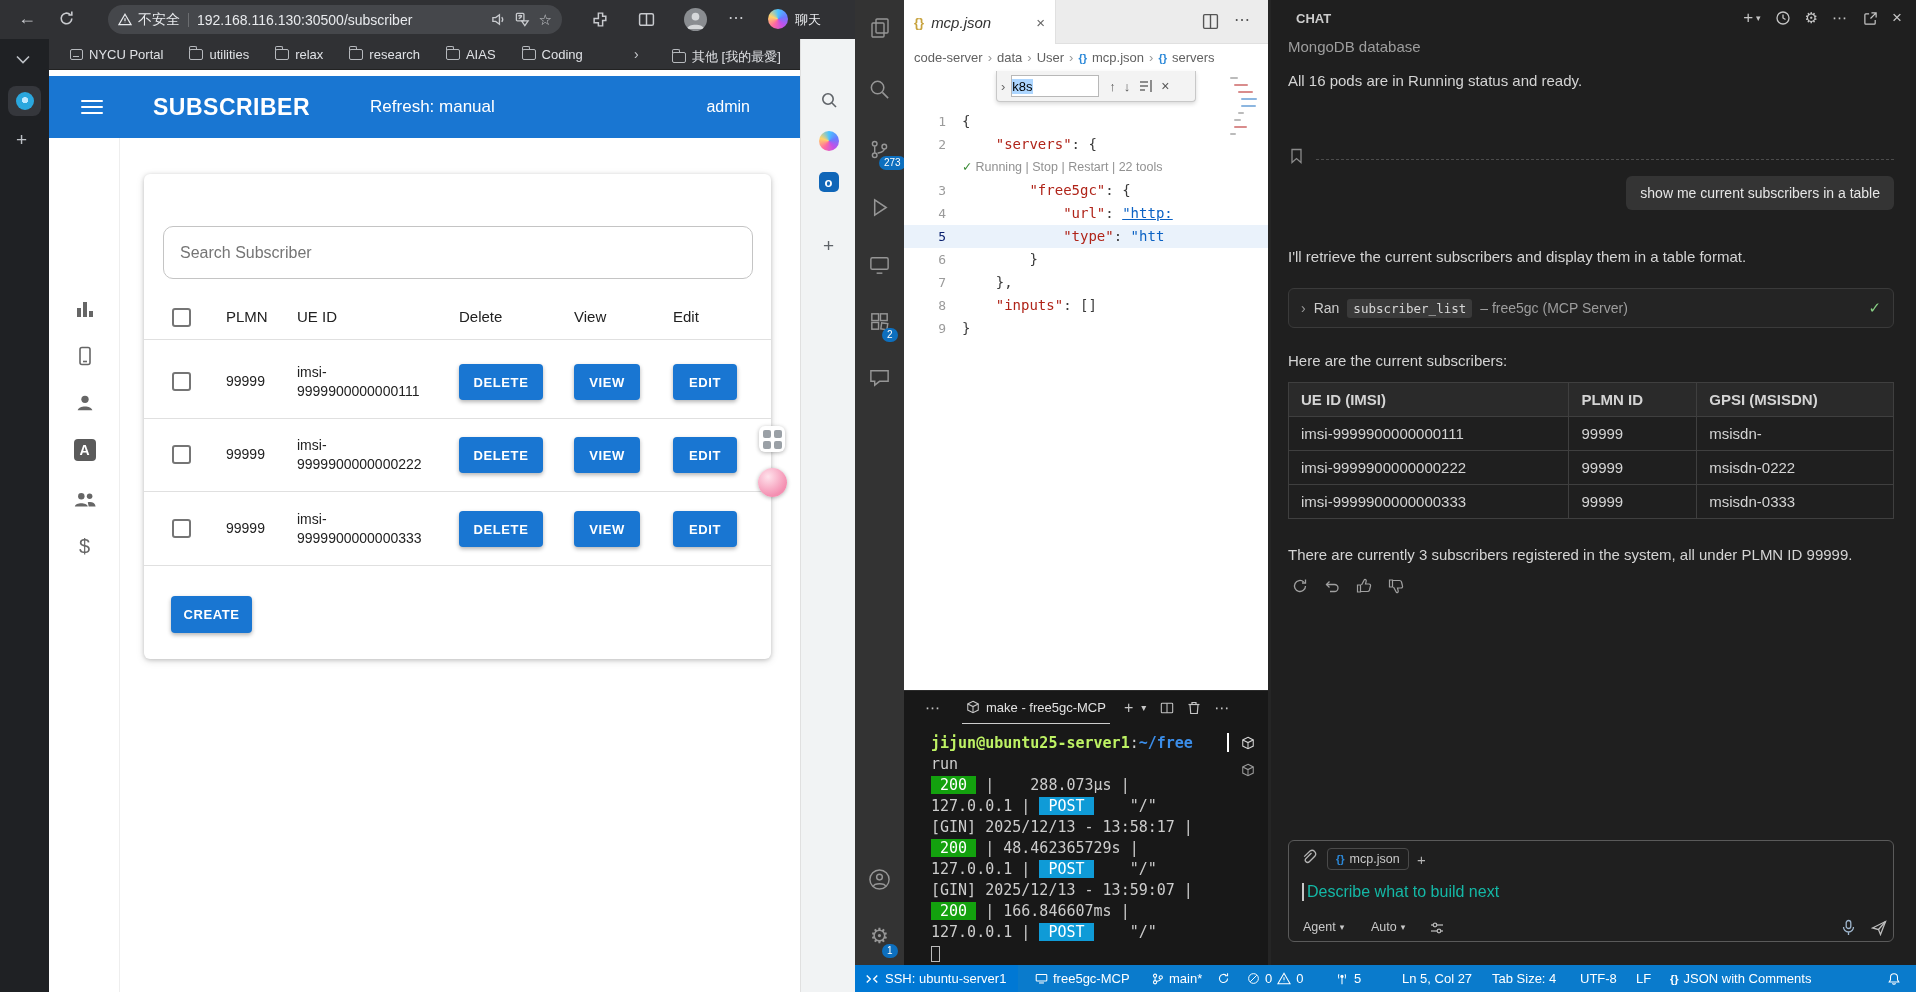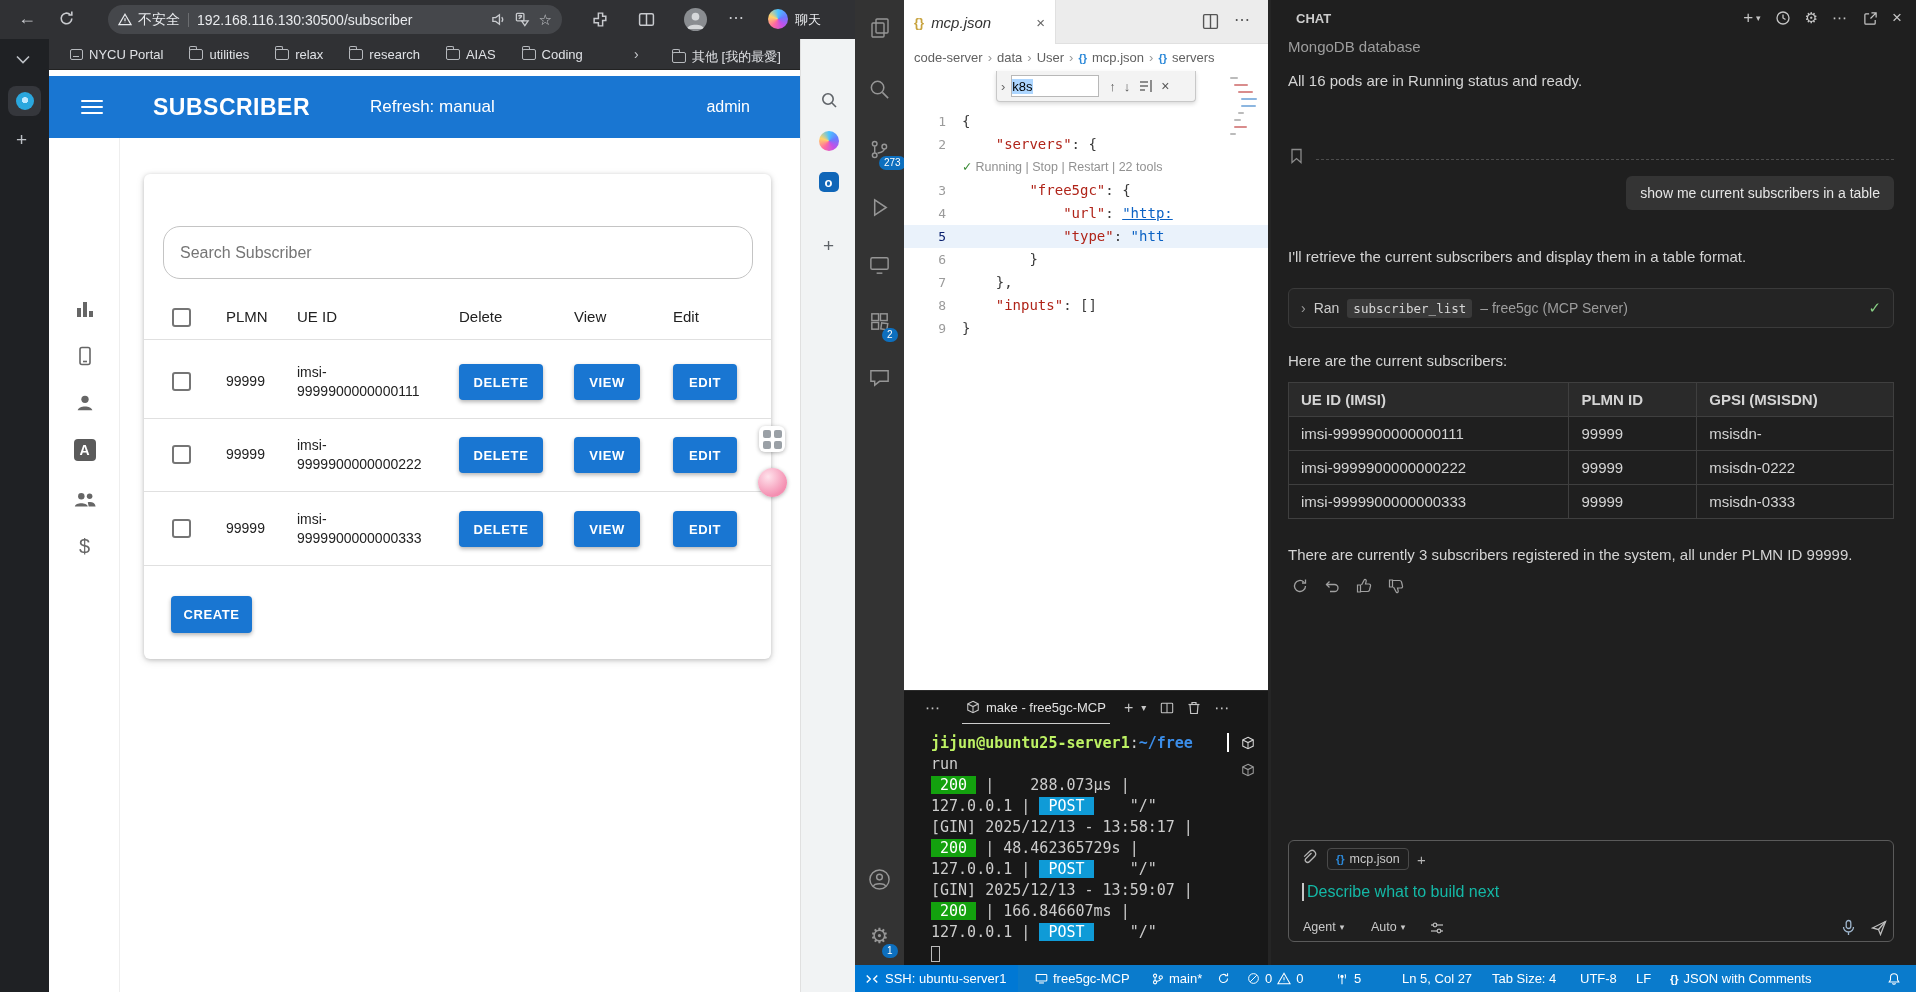--- a/index.html
+++ b/index.html
@@ -24,21 +24,21 @@
 .railico{position:absolute;left:0;width:55px;display:flex;justify-content:center;color:#5f6368}
 .copilot{width:20px;height:20px;border-radius:50%;background:conic-gradient(#4ac3ff,#6a7bff,#c44fe8,#ff6aa0,#ffd36a,#4ac3ff)}
 .o365{width:20px;height:20px;border-radius:5px;background:#1066b8;color:#fff;font-weight:bold;font-size:13px;display:flex;align-items:center;justify-content:center}
 
 .pageheader{left:49px;top:76px;width:751px;height:62px;background:#1976d2;color:#fff;display:flex;align-items:center}
 .burger{width:22px;height:15px;position:relative;margin-left:32px}
 .burger span{position:absolute;left:0;width:22px;height:2.5px;background:#fff;border-radius:1px}
 .appside{left:49px;top:138px;width:71px;height:854px;background:#fff;border-right:1px solid #eee}
 .sico{position:absolute;left:0;width:71px;display:flex;justify-content:center;color:#666}
 .card{left:144px;top:174px;width:627px;height:485px;background:#fff;border-radius:6px;box-shadow:0 1px 4px rgba(0,0,0,.18),0 2px 8px rgba(0,0,0,.12)}
-.searchbox{position:absolute;left:19px;top:52px;width:590px;height:53px;border:1px solid #c4c4c4;border-radius:17px;font-size:16px;color:#444;padding:0 16px;outline:none;background:#fff;font-family:"Liberation Sans",sans-serif}
+.searchbox{position:absolute;left:19px;top:52px;width:590px;height:53px;border:1px solid #c4c4c4;border-radius:10px;font-size:16px;color:#444;padding:0 16px;outline:none;background:#fff;font-family:"Liberation Sans",sans-serif}
 .thead{position:absolute;left:0;top:121px;width:627px;height:45px;border-bottom:1px solid #e0e0e0;font-size:15px;color:#212121}
 .thead span{position:absolute;top:13px}
 .mcheck{position:absolute;width:19px;height:19px;border:2px solid #757575;border-radius:3px;background:#fff}
 .srow{position:absolute;left:0;width:627px;height:74px;border-bottom:1px solid #e0e0e0}
 .cell-plmn{position:absolute;left:82px;top:28px;font-size:14px;color:#222}
 .cell-ueid{position:absolute;left:153px;top:18px;font-size:14px;color:#222;line-height:19px}
 .mbtn{position:absolute;top:19px;height:36px;background:#1976d2;color:#fff;border:none;border-radius:4px;font-size:13px;font-weight:bold;letter-spacing:.6px;box-shadow:0 2px 4px rgba(0,0,0,.3);font-family:"Liberation Sans",sans-serif}
 .b-del{left:315px;width:84px}.b-view{left:430px;width:66px}.b-edit{left:529px;width:64px}
 .createbtn{position:absolute;left:27px;top:422px;width:81px;height:37px;background:#1976d2;color:#fff;border:none;border-radius:4px;font-size:13px;font-weight:bold;letter-spacing:.6px;box-shadow:0 2px 4px rgba(0,0,0,.3);font-family:"Liberation Sans",sans-serif}
 .gridwidget{left:759px;top:426px;width:26px;height:26px;background:#fff;border-radius:6px;box-shadow:0 1px 4px rgba(0,0,0,.3);display:grid;grid-template-columns:8px 8px;gap:3px;place-content:center}

